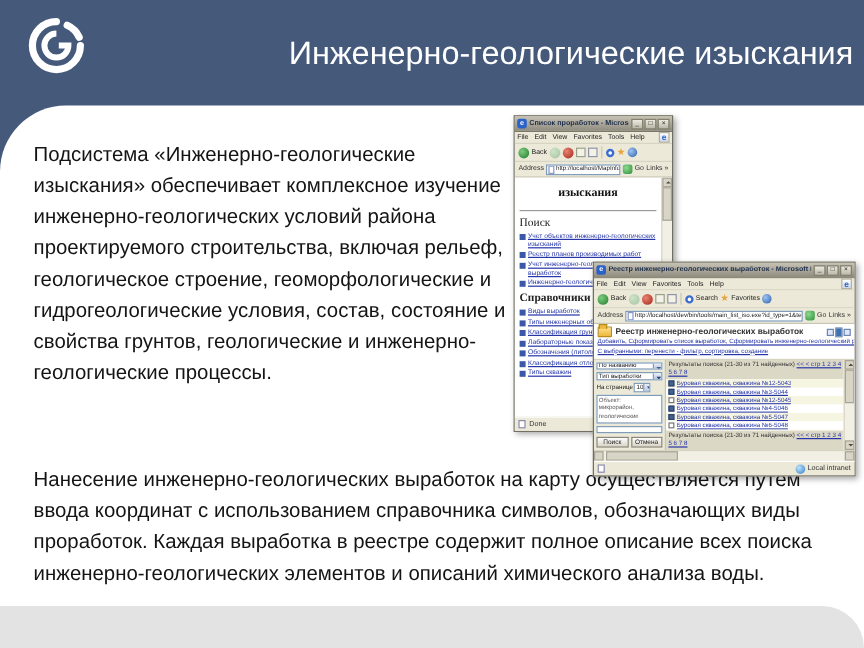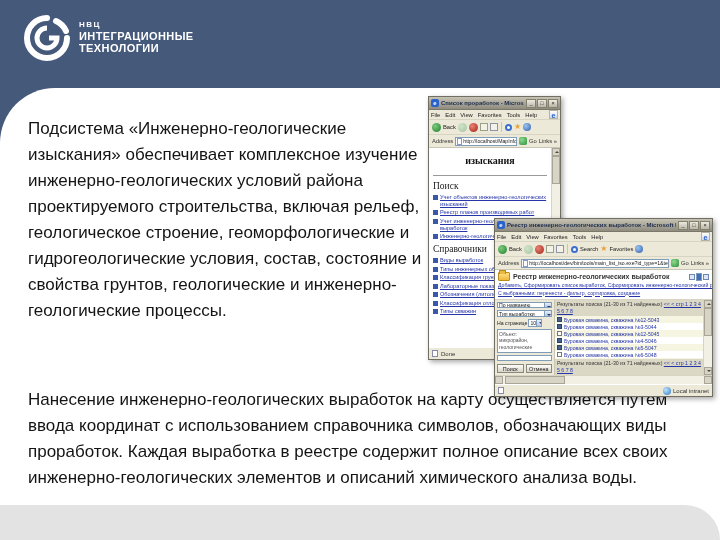--- a/index.html
+++ b/index.html
@@ -72,21 +72,21 @@
   .varr::after{content:"";position:absolute;left:1.5px;top:2px;border:2px solid transparent}
   .varr.up::after{border-bottom-color:#4a4a3f;top:0}
   .varr.down::after{border-top-color:#4a4a3f}
   .vthumb{width:8px;flex:0 0 28px;background:#d8d4c6;border:1px solid #a8a496}
   .vfill{flex:1}
 
   .page1{flex:1;padding:4px 4px 0 4px;overflow:hidden;min-width:0}
   .ph{font-family:"Liberation Serif",serif;font-weight:bold;font-size:10px;text-align:center;color:#111;line-height:1.7}
   .rule{border:none;border-top:1px solid #999;margin:6px 0 5px}
   .sect{font-family:"Liberation Serif",serif;font-size:9.5px;color:#222;margin:4px 0 3px}
-  .sect.b{font-weight:normal}
+  .sect.b{font-weight:bold}
   .li{display:flex;align-items:flex-start;gap:2px;margin:1.5px 0}
   .lico{flex:0 0 5px;width:5px;height:5px;background:#3a57a8;margin-top:1px}
   .ltext{font-size:5.6px;color:#2636a8;text-decoration:underline;line-height:1.25;cursor:pointer}
 
   .c2{flex:1;display:flex;flex-direction:column;background:#fff;overflow:hidden;min-width:0}
   .c2-head{display:flex;align-items:center;gap:3px;padding:2px 3px 1px}
   .folder-ico{width:12px;height:9px;background:linear-gradient(#ffe08a,#edb93c);border:1px solid #b88d1e;border-radius:1px;position:relative;flex:0 0 12px}
   .folder-ico::before{content:"";position:absolute;top:-3px;left:0;width:5px;height:3px;background:#edb93c;border:1px solid #b88d1e;border-bottom:none}
   .c2-title{font-size:7px;font-weight:bold;color:#333;flex:1;white-space:nowrap;overflow:hidden}
   .gicons{display:flex;gap:1px;align-items:center}
@@ -128,30 +128,26 @@
   <div class="header-band"></div>
   <div class="sheet"></div>
   <div class="footer-band"></div>
 
   <div class="logo">
     <svg width="50" height="50" viewBox="0 0 50 50">
       <path d="M25 5 a20 20 0 1 0 20 20" fill="none" stroke="#ffffff" stroke-width="6" stroke-linecap="round"></path>
       <path d="M44 18 a20 20 0 0 0 -10 -10" fill="none" stroke="#ffffff" stroke-width="6" stroke-linecap="round"></path>
       <path d="M25 15 a10 10 0 1 0 10 10 l-8 0" fill="none" stroke="#ffffff" stroke-width="5"></path>
     </svg>
-    <div class="logo-text">
-      <div class="logo-org">НВЦ</div>
-      <div class="logo-l1">ИНТЕГРАЦИОННЫЕ</div>
-      <div class="logo-l2">ТЕХНОЛОГИИ</div>
-    </div>
   </div>
 
+  <div class="slide-title">Инженерно-геологические изыскания</div>
 
   <p class="para main">Подсистема «Инженерно-геологические изыскания» обеспечивает комплексное изучение инженерно-геологических условий района проектируемого строительства, включая рельеф, геологическое строение, геоморфологические и гидрогеологические условия, состав, состояние и свойства грунтов, геологические и инженерно-геологические процессы.</p>
-  <p class="para bottom">Нанесение инженерно-геологических выработок на карту осуществляется путем ввода координат с использованием справочника символов, обозначающих виды проработок. Каждая выработка в реестре содержит полное описание всех своих инженерно-геологических элементов и описаний химического анализа воды.</p>
+  <p class="para bottom">Нанесение инженерно-геологических выработок на карту осуществляется путем ввода координат с использованием справочника символов, обозначающих виды проработок. Каждая выработка в реестре содержит полное описание всех поиска инженерно-геологических элементов и описаний химического анализа воды.</p>
 
   <div class="window w1">
     <div class="titlebar">
       <span class="ie-ico">e</span>
       <span class="t">Список проработок - Microsoft Internet Explorer</span>
       <span class="winbtns">
         <span class="wb">_</span>
         <span class="wb">□</span>
         <span class="wb">×</span>
       </span>

